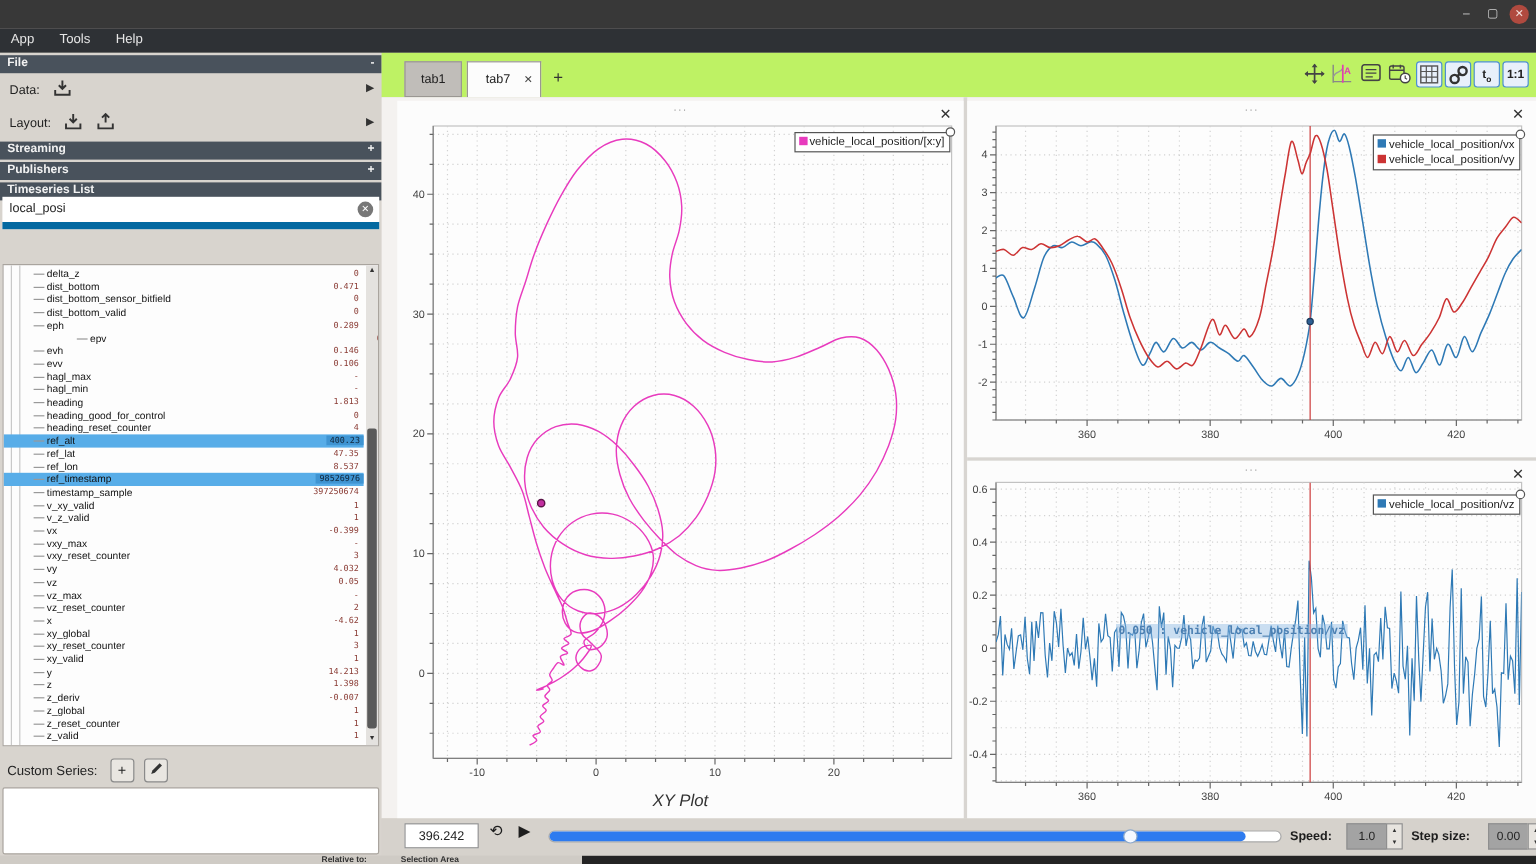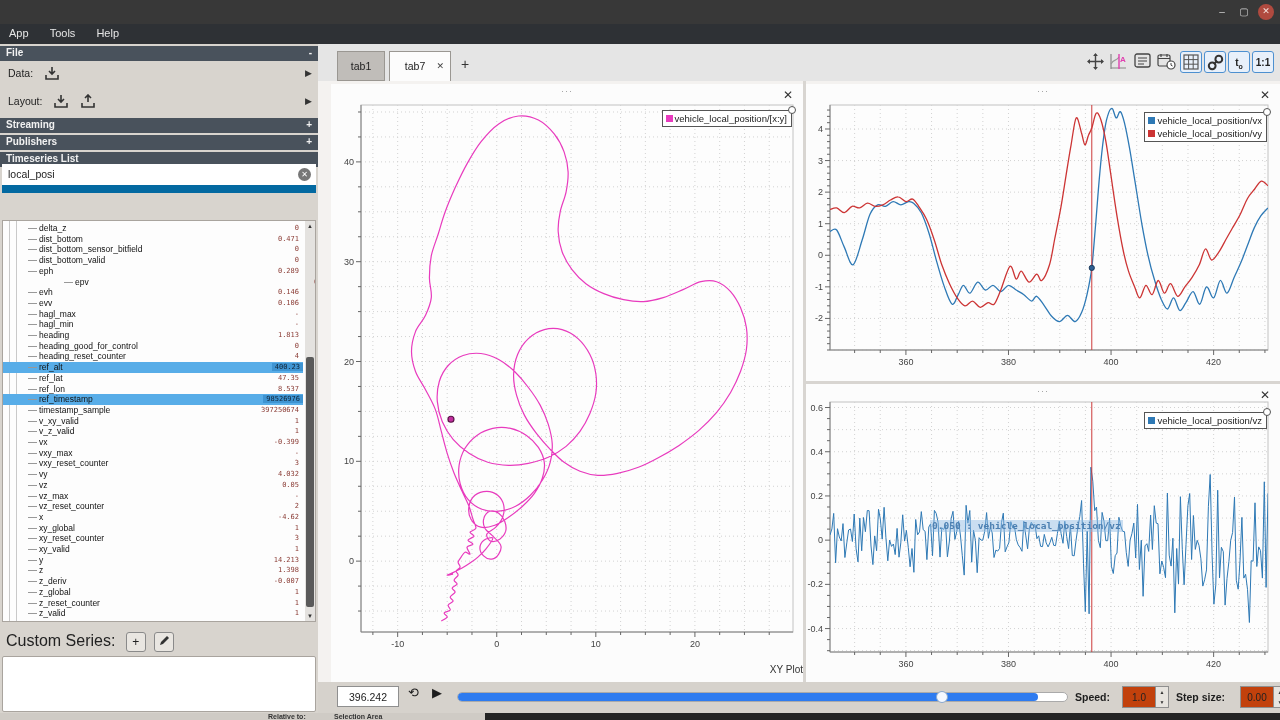--- a/index.html
+++ b/index.html
@@ -15,43 +15,43 @@
   .menubar span{display:inline-block;padding:3px 9px;}
   
   .sidebar{left:0;top:44px;width:318px;height:669px;background:#d8d4ce;}
   .sechead{position:absolute;left:0;width:318px;height:15px;background:#49525c;color:#f2f2f2;
     font-size:10px;font-weight:bold;padding:1px 6px;}
   .sechead .ind{position:absolute;right:6px;top:1px;font-weight:bold;}
   .srow{position:absolute;left:0;width:318px;color:#222;font-size:10.5px;}
   .arrow-r{position:absolute;right:6px;top:2px;color:#333;font-size:9px;}
   .icnbtn{display:inline-block;vertical-align:middle;margin-left:8px;}
   .searchbox{position:absolute;left:2px;top:120px;width:314px;height:22px;background:#fff;
-    border-bottom:8px solid #0369a1;font-size:10.5px;color:#222;padding:4px 20px 17px 6px;}
+    border-bottom:6px solid #0369a1;font-size:10.5px;color:#222;padding:4px 20px 17px 6px;}
   .clearx{position:absolute;right:5px;top:4px;width:13px;height:13px;border-radius:50%;background:#777;
     color:#fff;font-size:8px;text-align:center;line-height:13px;}
   .countrow{position:absolute;left:0;top:150px;width:318px;height:22px;font-size:10px;color:#222;}
   .chk{position:absolute;width:11px;height:11px;border:1.5px solid #333;background:#fff;}
   .chk i{position:absolute;left:2px;top:2px;width:4px;height:4px;background:#333;}
   .tree{position:absolute;left:2px;top:176px;width:314px;height:402px;background:#fdfdfd;border:1px solid #a9a49e;overflow:hidden;}
   .guide{position:absolute;top:0;bottom:0;width:1px;background:#c9c9c9;}
   .trow{position:absolute;left:0;width:300px;height:10.7px;font-size:8.5px;color:#111;white-space:nowrap;}
   .trow .dash{position:absolute;left:25px;top:5px;width:9px;border-top:1px solid #999;}
   .trow .tname{position:absolute;left:36px;top:0;}
   .trow .tval{position:absolute;right:4px;top:1px;font-family:"DejaVu Sans Mono",monospace;font-size:7px;color:#8a3b34;}
   .trow.sel{background:#58ade8;}
   .trow.sel .tval{background:#3f94d2;color:#102437;padding:0 3px;right:0;}
   .vsb{position:absolute;right:0;top:0;width:10px;bottom:0;background:#e4e2df;}
   .vsb .thumb{position:absolute;left:1px;width:8px;background:#5a5a5a;border-radius:2px;}
   .vsb .sarr{position:absolute;left:0;width:10px;font-size:6px;color:#333;text-align:center;}
-  .cslabel{font-size:16px;color:#222;}
+  .cslabel{font-size:11px;color:#222;}
   .sqbtn{display:inline-block;width:20px;height:20px;border:1px solid #8a8a8a;border-radius:3px;background:#e9e6e1;
     text-align:center;line-height:18px;font-size:12px;color:#222;vertical-align:middle;}
   .cslist{position:absolute;left:2px;top:612px;width:314px;height:56px;background:#fff;border:1px solid #a9a49e;border-radius:2px;}
   
-  .tabbar{left:318px;top:44px;width:962px;height:37px;background:#e5e5e5;}
+  .tabbar{left:318px;top:44px;width:962px;height:37px;background:#bef264;}
   .tab{position:absolute;top:7px;height:30px;font-size:10.5px;color:#222;text-align:center;padding-top:8px;}
   .tab.inactive{background:#c0bdb9;border:1px solid #9a9792;width:48px;}
   .tab.active{background:#fcfcfc;border:1px solid #9a9792;border-bottom:none;width:62px;}
   .tab .tclose{position:absolute;right:6px;top:9px;font-size:9px;color:#444;}
   .addtab{position:absolute;top:12px;font-size:14px;color:#333;}
   .tbtn{position:absolute;top:7px;width:22px;height:22px;border-radius:3px;text-align:center;}
   .tbtn.on{border:1px solid #4d90d0;background:#e8f0fa;}
   .tbtn svg{display:block;margin:2px auto 0;}
   .tbtn .txt{font-size:10px;color:#222;font-weight:bold;line-height:21px;}
   
@@ -59,35 +59,35 @@
   .panel{position:absolute;background:#fcfcfc;}
   .vsplit{position:absolute;left:485px;top:0;width:3px;height:601px;background:#d8d5d1;}
   .hsplit{position:absolute;left:488px;top:300px;width:474px;height:3px;background:#d8d5d1;}
   .dots{position:absolute;left:0;right:0;top:2px;text-align:center;color:#9a9a9a;font-size:9px;letter-spacing:1px;}
   .pclose{position:absolute;right:10px;top:4px;font-size:12px;color:#333;}
   .plotsvg{position:absolute;left:0;top:0;}
   .legend{position:absolute;border:1.4px solid #555;background:rgba(255,255,255,.96);padding:1px 4px 1px 3px;
     font-size:9.5px;color:#1c1c1c;line-height:13px;white-space:nowrap;}
   .lsq{display:inline-block;width:7px;height:7px;margin-right:2px;}
   .knob{position:absolute;right:-5px;top:-5px;width:8px;height:8px;background:#fff;border:1.2px solid #555;border-radius:50%;}
-  .xlabel{position:absolute;left:0;right:0;text-align:right;font-size:10px;color:#333;}
+  .xlabel{position:absolute;left:0;right:0;text-align:center;font-size:14px;color:#333;font-style:italic;}
   .tracker{position:absolute;font-family:"DejaVu Sans Mono",monospace;font-size:9.5px;font-weight:bold;line-height:12px;}
   .tr-red{color:#cf4444;}
   .tr-blue{color:#5b8cbe;}
   .tracker.vz{background:rgba(140,185,226,.45);color:#4d80b2;padding:0 2px;}
   
   .bottombar{left:318px;top:682px;width:962px;height:31px;background:#d6d2cc;}
   .timebox{position:absolute;left:19px;top:4px;width:62px;height:21px;background:#fff;border:1px solid #8f8f8f;
     font-size:10.5px;color:#222;text-align:center;padding-top:4px;}
   .pbtn{position:absolute;top:3px;font-size:13px;color:#1d1d1d;}
   .slider{position:absolute;left:139px;top:10px;width:611px;height:10px;border-radius:5px;background:#fff;border:1px solid #aaa;}
   .slider .fill{position:absolute;left:0;top:0;height:8px;width:580px;border-radius:5px;background:#2e7bef;}
   .slider .handle{position:absolute;left:478px;top:-2px;width:12px;height:12px;border-radius:50%;background:#f4f8ff;border:1px solid #8aa8cc;}
   .blabel{position:absolute;top:9px;font-size:10.5px;font-weight:bold;color:#1d1d1d;}
-  .spin{position:absolute;top:4px;height:22px;background:#c2410c;border:1px solid #8f8f8f;font-size:10px;color:#222;
+  .spin{position:absolute;top:4px;height:22px;background:#a3a3a3;border:1px solid #8f8f8f;font-size:10px;color:#222;
     text-align:center;padding-top:5px;}
   .spinarr{position:absolute;top:4px;width:14px;height:22px;border:1px solid #8f8f8f;background:#e7e4df;font-size:5px;
     color:#333;text-align:center;line-height:10px;}
   
   .statusstrip{left:0;top:713px;width:1280px;height:7px;background:#cfcbc5;overflow:hidden;}
   .statusstrip .frag{position:absolute;top:0;font-size:7px;color:#333;font-weight:bold;}
   .statusstrip .darkbar{position:absolute;left:485px;top:0;width:795px;height:7px;background:#242424;}
 </style>
 </head>
 <body>

